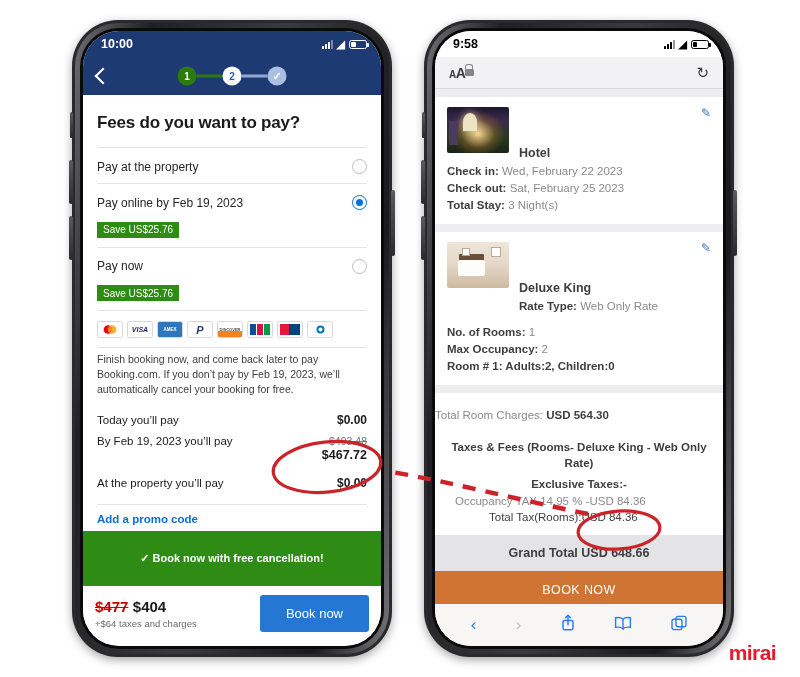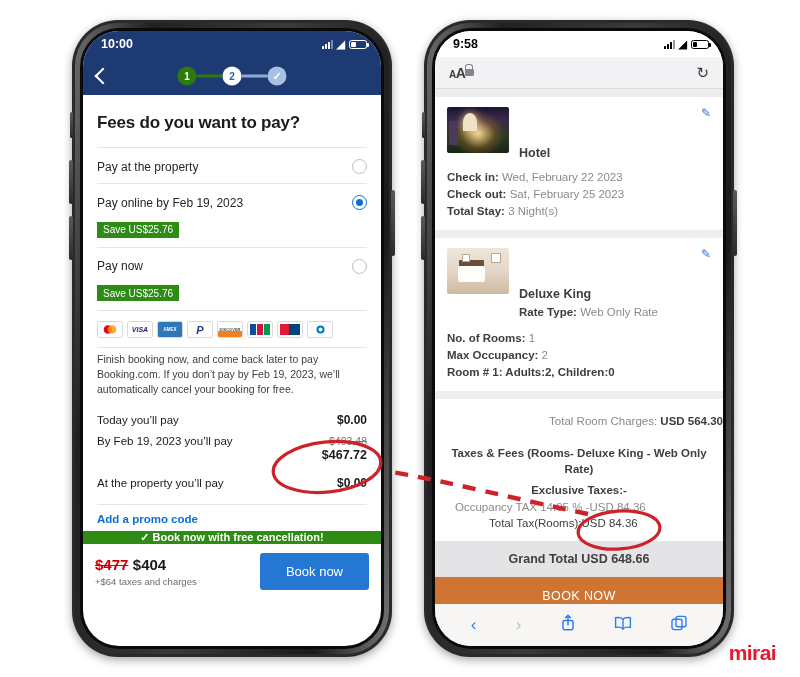--- a/index.html
+++ b/index.html
@@ -115,21 +115,21 @@
   .pay-line { display:flex; justify-content:space-between; align-items:baseline;
     font-size:11.5px; color:#1a1a1a; padding:4px 0; }
   .pay-line .amt { font-weight:bold; font-size:12px; }
   .pay-right { text-align:right; }
   .strike { color:#767676; text-decoration:line-through; font-size:10.5px; display:block; }
   .big-amt { font-weight:bold; font-size:12.5px; display:block; margin-top:1px;}
 
   .promo { color:#0a6fd8; font-size:11.5px; font-weight:bold; padding:8px 0 6px;
     border-top:1px solid #e4e4e4; margin-top:10px; }
   .green-banner { background:#2e8b14; color:#fff; font-size:11px; font-weight:bold;
-    text-align:center; padding:0 0; }
+    text-align:center; padding:21px 0; }
   .footer-bar { display:flex; align-items:center; justify-content:space-between;
     padding:9px 12px 12px; background:#fff; }
   .old-price { color:#cc0000; text-decoration:line-through; font-size:15px; font-weight:bold; }
   .new-price { color:#1a1a1a; font-size:15px; font-weight:bold; }
   .taxes-note { font-size:9.5px; color:#6b6b6b; margin-top:2px; }
   .book-btn { background:#2577d4; color:#fff; font-size:13px; padding:11px 26px;
     border-radius:3px; }
 
   
   .safari-bar { background:#f2f2f4; height:32px; display:flex; align-items:center;
@@ -163,21 +163,21 @@
   .thumb.room::before{content:""; position:absolute; left:18%; top:40%; width:44%; height:34%;
     background:#fdfdfa; border-radius:2px; box-shadow: 0 -7px 0 -1px #6b4f3a;}
   .thumb.room::after{content:""; position:absolute; left:24%; top:14%; width:10%; height:12%;
     background:#fff; border:1px solid #b9a892; box-shadow: 30px 0 0 0 #fff, 30px 0 0 1px #b9a892;}
 
   .h-title { font-size:12.5px; font-weight:bold; color:#3e3e3e; margin-bottom:3px;margin-top:39px; }
   .kv { font-size:11.5px; color:#8a8a8a; line-height:17px; }
   .kv b { color:#3e3e3e; font-weight:bold; }
   .pencil { position:absolute; right:12px; top:9px; font-size:12px; color:#2e6fc4; }
 
-  .center-line { text-align:right; font-size:11.5px; color:#8a8a8a; padding:8px 0; }
+  .center-line { text-align:left; font-size:11.5px; color:#8a8a8a; padding:8px 0; }
   .center-line b { color:#3e3e3e; }
   .tax-head { text-align:center; font-size:11.5px; font-weight:bold; color:#3e3e3e;
     line-height:16px; padding: 2px 16px 4px; }
   .tax-sub { text-align:center; font-size:11.5px; font-weight:bold; color:#3e3e3e; padding:3px 0; }
   .tax-row { display:flex; font-size:11.5px; color:#8a8a8a; padding:2px 20px; }
   .tax-row.total { color:#3e3e3e; font-weight:normal; }
   .grand { background:#e4e4e6; text-align:center; font-size:12.5px; font-weight:bold;
     color:#3e3e3e; padding:11px 0; }
   .booknow { background:#cf7433; color:#fff; text-align:center; font-size:12.5px;
     letter-spacing:.4px; padding:12px 0; }
@@ -365,21 +365,21 @@
         <div class="sec-sep"></div>
 
         <div class="sec">
           <span class="pencil">✎</span>
           <div class="row-item">
             <span class="thumb hotel"></span>
             <div>
               <div class="h-title">Hotel</div>
             </div>
           </div>
-          <div class="kv" style="margin-top:6px">
+          <div class="kv" style="">
             <b>Check in:</b>
             <span>Wed, February 22 2023</span>
           </div>
           <div class="kv">
             <b>Check out:</b>
             <span>Sat, February 25 2023</span>
           </div>
           <div class="kv">
             <b>Total Stay:</b>
             <span>3 Night(s)</span>

